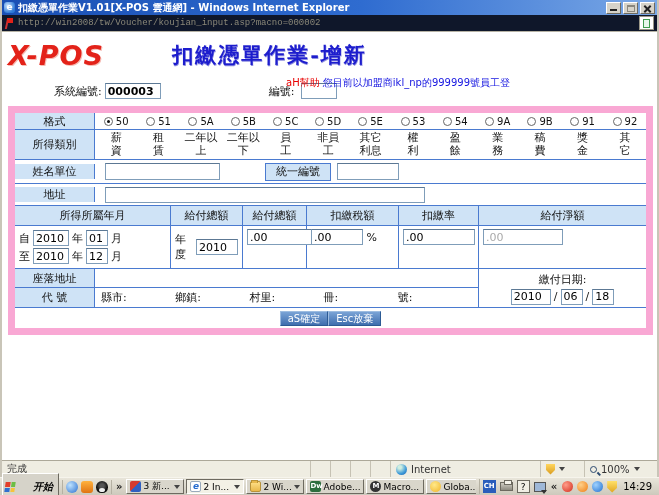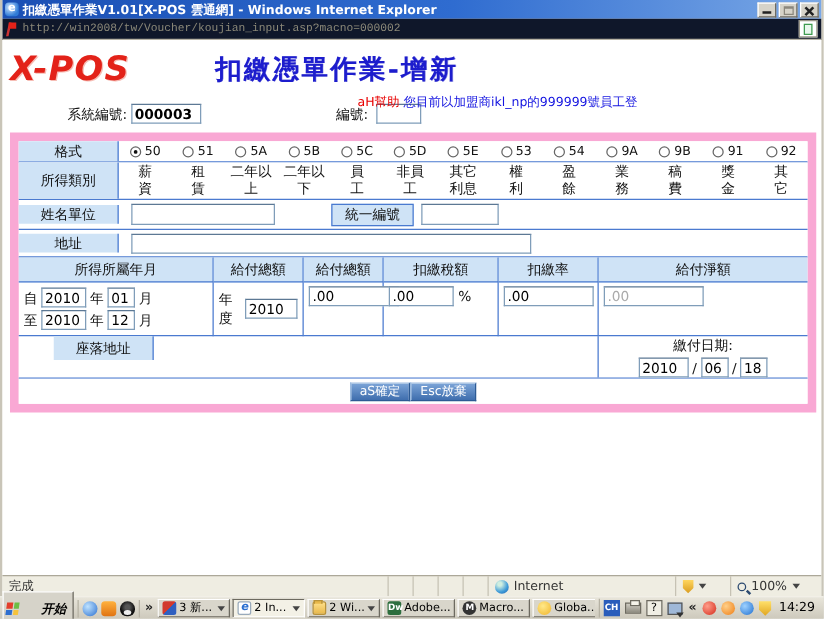--- a/index.html
+++ b/index.html
@@ -90,21 +90,21 @@
   .period-line { display:flex; align-items:center; gap:3px; height:18px; }
   .in-sm { height:14px; font-size:10px; padding:0 1px; }
   .w36 { width:36px; } .w22 { width:22px; } .w42 { width:42px; }
   .year-cell { display:flex; align-items:center; justify-content:center; gap:4px; }
   .amt { width:72px; height:15px; font-size:10px; }
   .amt-rate { width:52px; height:15px; font-size:10px; }
   .amt-net { width:80px; height:15px; font-size:10px; color:#aaa; background:#f4f4f4; border-color:#bbb; }
 
   .bottom-split { display:flex; }
   .bs-left { flex:0 0 464px; border-right:1px solid #4a7ad0; }
-  .bs-row { display:flex; align-items:center; height:19px; border-bottom:1px solid #4a7ad0;padding-left:28px; }
+  .bs-row { display:flex; align-items:center; height:19px; border-bottom:1px solid #4a7ad0; }
   .bs-row:last-child { border-bottom:none; }
   .code-fields { flex:1; display:flex; padding:0 6px 0 6px; }
   .code-fields span { flex:1; }
   .bs-right { flex:1; display:flex; flex-direction:column; align-items:center; justify-content:center; gap:2px; }
   .paydate-line { display:flex; align-items:center; gap:3px; font-size:11px; }
   .btn-row { height:20px; display:flex; align-items:center; justify-content:center; border-bottom:none; }
   .fbtn { background:linear-gradient(#7aa3d6,#3f6eae); border:1px solid #2c5a94;
     border-top-color:#9dbce0; border-left-color:#9dbce0; color:#fff; font-size:10px;
     height:15px; line-height:13px; padding:0 7px; font-family:"DejaVu Sans", sans-serif; }
 
@@ -372,20 +372,30 @@
           <div class="mc">
             <input class="fld amt-net" disabled="" value=".00" style="">
           </div>
         </div>
 
         <div class="frow bottom-split" style="border-bottom:1px solid #4a7ad0">
           <div class="bs-left">
             <div class="bs-row">
               <div class="lblcell" style="height:100%">座落地址</div>
             </div>
+            <div class="bs-row">
+              <div class="lblcell" style="height:100%">代 號</div>
+              <div class="code-fields">
+                  <span>縣市:</span>
+                  <span>鄉鎮:</span>
+                  <span>村里:</span>
+                  <span>冊:</span>
+                  <span>號:</span>
+                </div>
+            </div>
           </div>
           <div class="bs-right">
             <div>繳付日期:</div>
             <div class="paydate-line">
               <input class="fld in-sm" style="width: 40px;" value="2010">
               <span>/</span>
               <input class="fld in-sm w22" value="06" style="">
               <span>/</span>
               <input class="fld in-sm w22" value="18" style="">
             </div>

